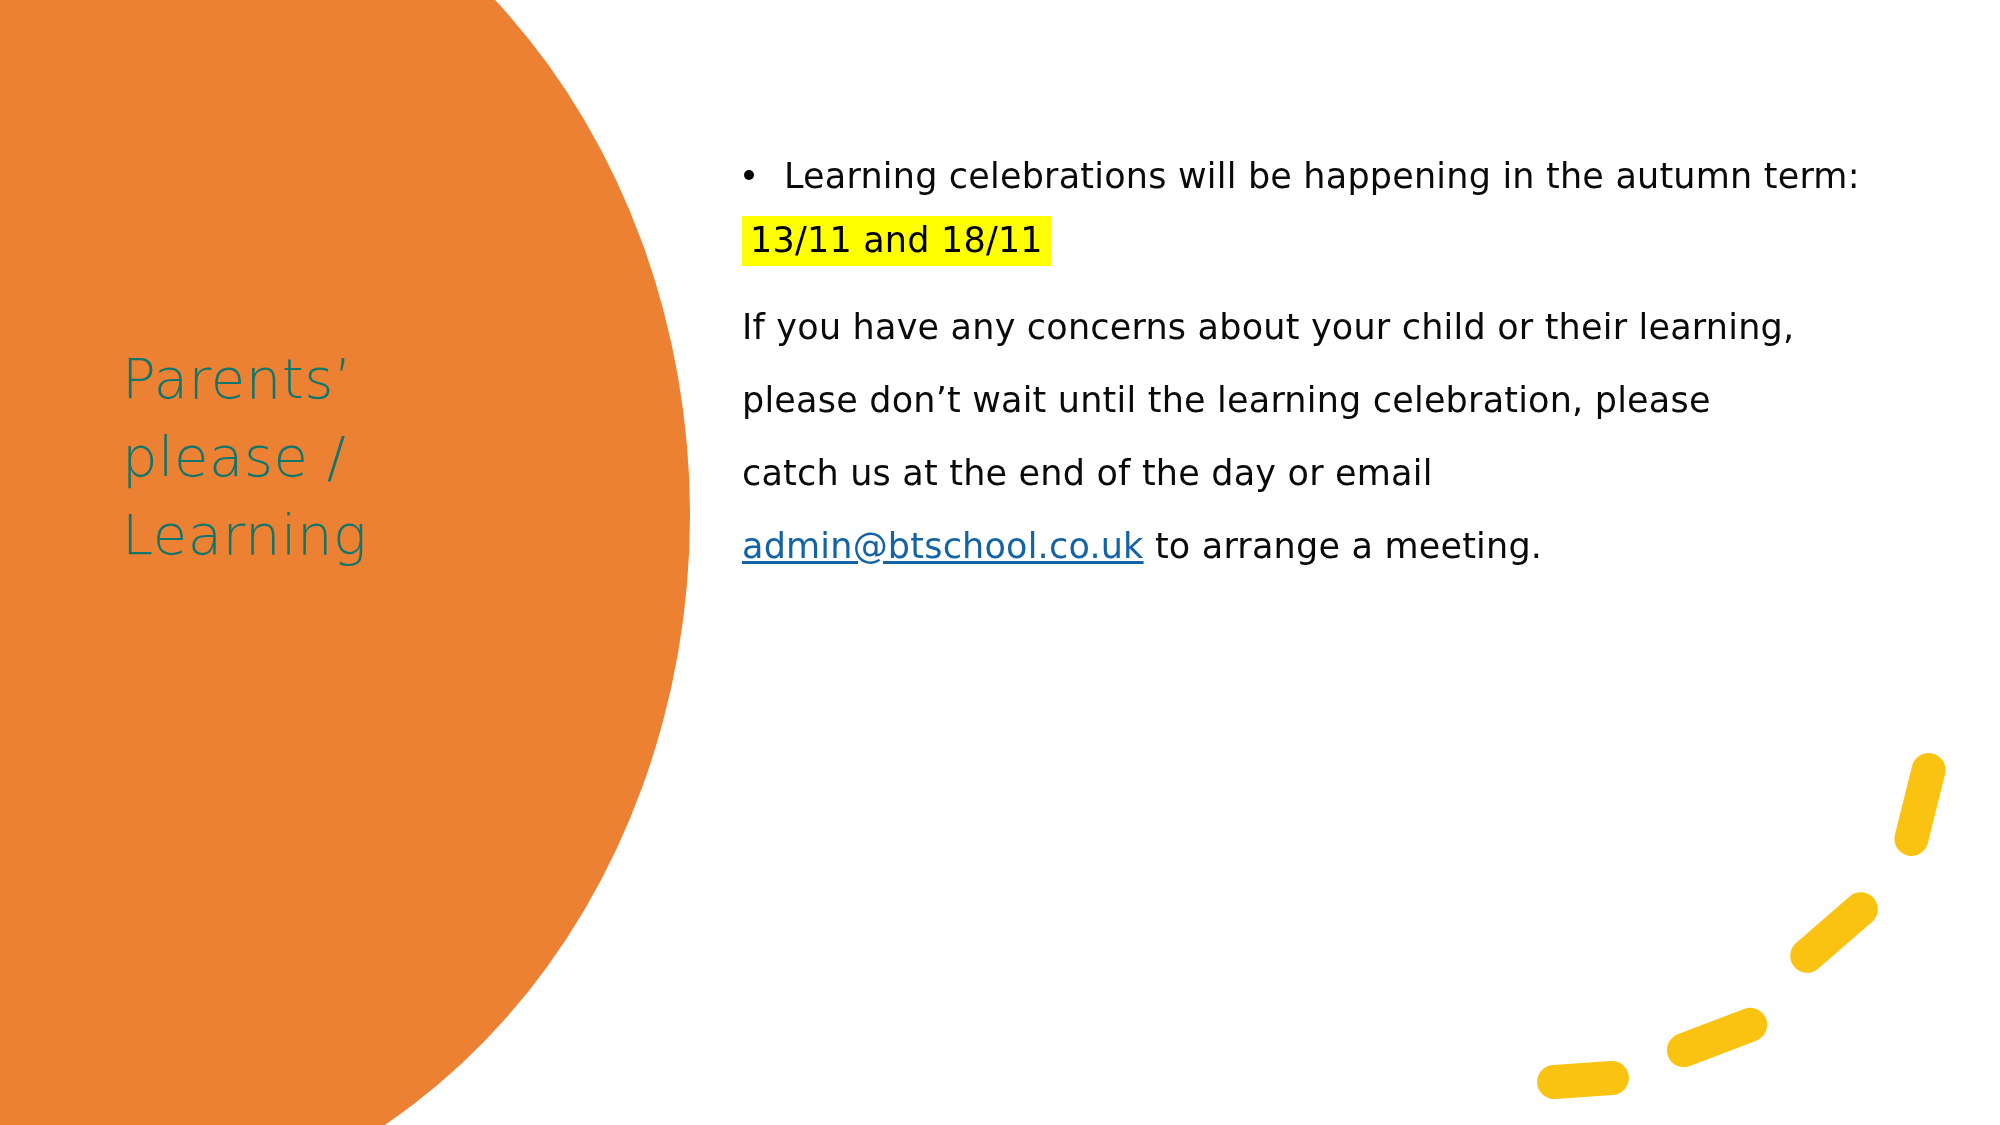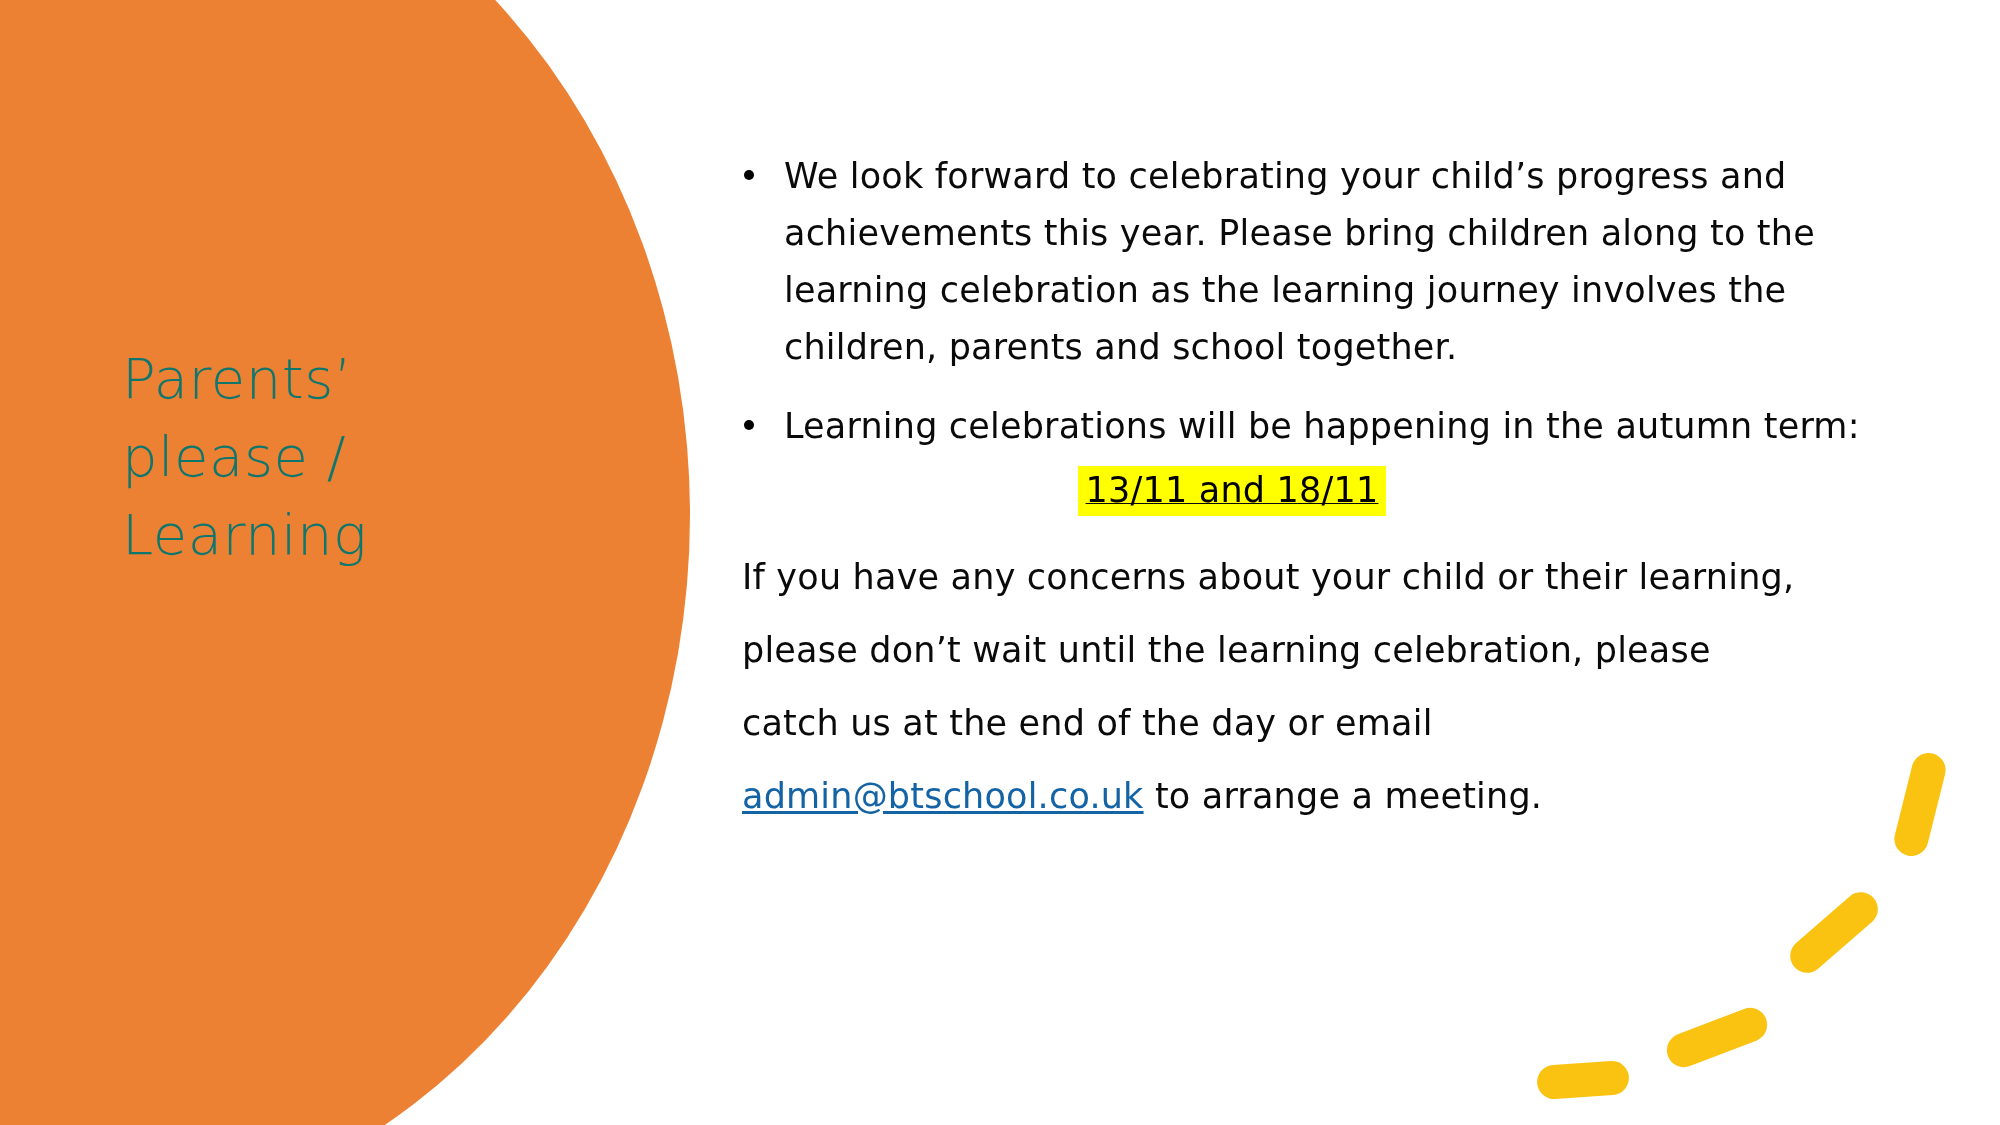--- a/index.html
+++ b/index.html
@@ -82,25 +82,24 @@
     left: 2px;
     top: 22px;
     width: 10px;
     height: 10px;
     background: #000000;
     border-radius: 50%;
   }
   .bullet-item.tight { margin-bottom: 8px; }
 
   .date-row {
-    text-align: center;
+    text-align: left;
     margin-top: 10px;
     margin-bottom: 26px;
     padding-right: 170px;
-    text-decoration: underline;
   }
   .date-highlight {
     background: #FFFF00;
     font-size: 35px;
     line-height: 50px;
     padding: 4px 8px 6px 8px;
     letter-spacing: 0.2px;
     color: #000000;
   }
 
@@ -161,24 +160,20 @@
 
   <div class="title-block">
     <div class="title-line">Parents’</div>
     <div class="title-line">please /</div>
     <div class="title-line">Learning</div>
   </div>
 
   <div class="content">
 
     <ul class="bullet-list">
-      <li class="bullet-item">
-        <span class="dot"></span>
-        <span>We look forward to celebrating your child’s progress and achievements this year. Please bring children along to the learning celebration as the learning journey involves the children, parents and school together.</span>
-      </li>
       <li class="bullet-item tight">
         <span class="dot"></span>
         <span>Learning celebrations will be happening in the autumn term:</span>
       </li>
     </ul>
 
     <div class="date-row">
       <span class="date-highlight">13/11 and 18/11</span>
     </div>
 

